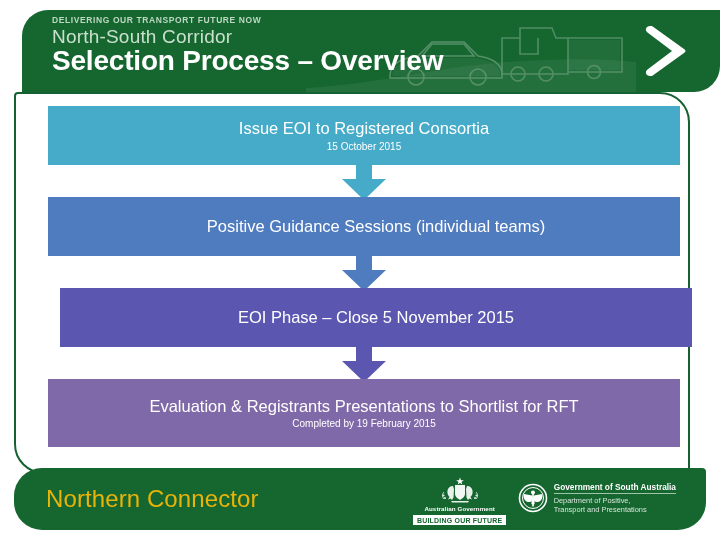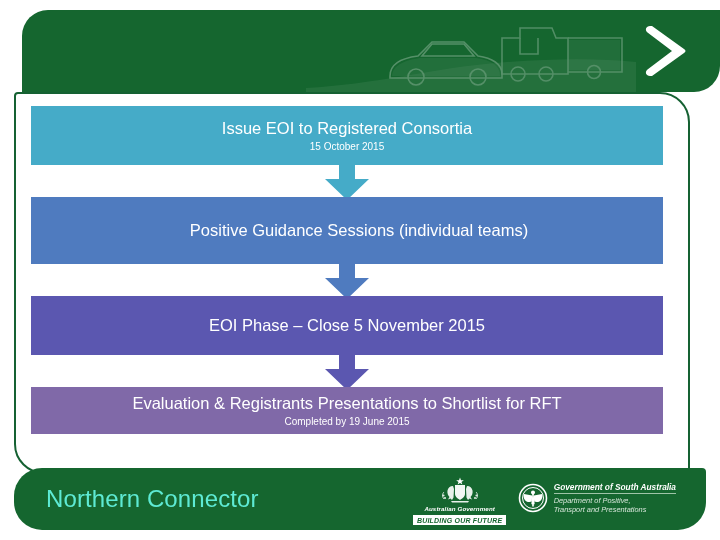--- a/index.html
+++ b/index.html
@@ -73,21 +73,21 @@
     border-top-left-radius: 4px;
     border-top-right-radius: 30px;
     border-bottom-left-radius: 30px;
     border-bottom-right-radius: 4px;
     background: transparent;
   }
 
   
   #flow {
     position: absolute;
-    left: 31px; top: 106px;
+    left: 48px; top: 106px;
     width: 632px;
   }
   .flow-box {
     position: relative;
     width: 632px;
     color: #ffffff;
     text-align: center;
     padding: 10px 8px;
     display: flex;
     flex-direction: column;
@@ -126,31 +126,30 @@
     background: #15662f;
     border-top-left-radius: 28px;
     border-bottom-left-radius: 28px;
     border-bottom-right-radius: 28px;
     border-top-right-radius: 4px;
   }
   #footer-title {
     position: absolute;
     left: 32px; top: 17px;
     font-size: 24px;
-    color: #5eead4;
+    color: #eab308;
     letter-spacing: .1px;
   }
   #logo-group {
     position: absolute;
     right: 30px; top: 6px;
     height: 52px;
     display: flex;
     align-items: flex-start;
     gap: 6px;
-    font-style: italic;
   }
   #aus-gov-logo {
     display: flex;
     flex-direction: column;
     align-items: center;
     width: 104px;
     padding-top: 2px;
   }
   #aus-gov-name {
     font-size: 6.2px;
@@ -213,20 +212,25 @@
 
       <g fill="none" stroke="#ffffff" stroke-width="1.6" opacity=".9">
         <path d="M84 62 C84 50 96 44 112 42 L126 28 L158 28 L172 42 C186 44 196 50 196 60 L196 64 L84 64 Z"></path>
         <path d="M126 30 L158 30 L168 42 L116 42 Z"></path>
         <circle cx="110" cy="63" r="8"></circle>
         <circle cx="172" cy="63" r="8"></circle>
       </g>
       <path d="M86 62 C86 52 98 46 114 44 L170 44 C186 46 194 52 194 62 Z" fill="#ffffff" opacity=".20"></path>
     </svg>
 
+    <div id="header-text-block">
+      <div id="tagline">DELIVERING OUR TRANSPORT FUTURE NOW</div>
+      <div id="brandline">North-South Corridor</div>
+      <div id="slide-title">Selection Process – Overview</div>
+    </div>
 
     <div id="chevron-wrap">
       <svg viewBox="0 0 52 58" width="52" height="58" aria-hidden="true">
         <path d="M10 4 L12 4 L44 27 C46 28.5 46 29.5 44 31 L12 54 L10 54 C6 54 4.5 50 7.5 47.5 L32 29 L7.5 10.5 C4.5 8 6 4 10 4 Z" fill="#ffffff"></path>
       </svg>
     </div>
   </div>
 
   <div id="content-frame"></div>
 
@@ -236,43 +240,43 @@
       <div class="flow-title">Issue EOI to Registered Consortia</div>
       <div class="flow-sub">15 October 2015</div>
     </div>
 
     <div class="arrow-gap">
       <svg class="arrow-svg" width="54" height="40" viewBox="0 0 54 40" aria-hidden="true">
         <path d="M19 0 L35 0 L35 18 L49 18 L27 39 L5 18 L19 18 Z" fill="#45abc8"></path>
       </svg>
     </div>
 
-    <div class="flow-box" style="background:#4f7bbf; height:67px;padding-left:32px;">
+    <div class="flow-box" style="background:#4f7bbf; height:59px;padding-left:32px;">
       <div class="flow-title">Positive Guidance Sessions (individual teams)</div>
     </div>
 
     <div class="arrow-gap">
       <svg class="arrow-svg" width="54" height="40" viewBox="0 0 54 40" aria-hidden="true">
         <path d="M19 0 L35 0 L35 18 L49 18 L27 39 L5 18 L19 18 Z" fill="#4f7bbf"></path>
       </svg>
     </div>
 
-    <div class="flow-box" style="background:#5b57b0; height:59px;">
+    <div class="flow-box" style="background:#5b57b0; height:59px;margin-left:12px;">
       <div class="flow-title">EOI Phase – Close 5 November 2015</div>
     </div>
 
     <div class="arrow-gap">
       <svg class="arrow-svg" width="54" height="40" viewBox="0 0 54 40" aria-hidden="true">
         <path d="M19 0 L35 0 L35 18 L49 18 L27 39 L5 18 L19 18 Z" fill="#5b57b0"></path>
       </svg>
     </div>
 
-    <div class="flow-box" style="background:#8069a8; height:47px;">
+    <div class="flow-box" style="background:#8069a8; height:68px;">
       <div class="flow-title">Evaluation &amp; Registrants Presentations to Shortlist for RFT</div>
-      <div class="flow-sub">Completed by 19 June 2015</div>
+      <div class="flow-sub">Completed by 19 February 2015</div>
     </div>
   </div>
 
   <div id="footer-bar">
     <div id="footer-title">Northern Connector</div>
 
     <div id="logo-group">
 
       <div id="aus-gov-logo">
         <svg width="44" height="28" viewBox="0 0 44 28" aria-hidden="true">

